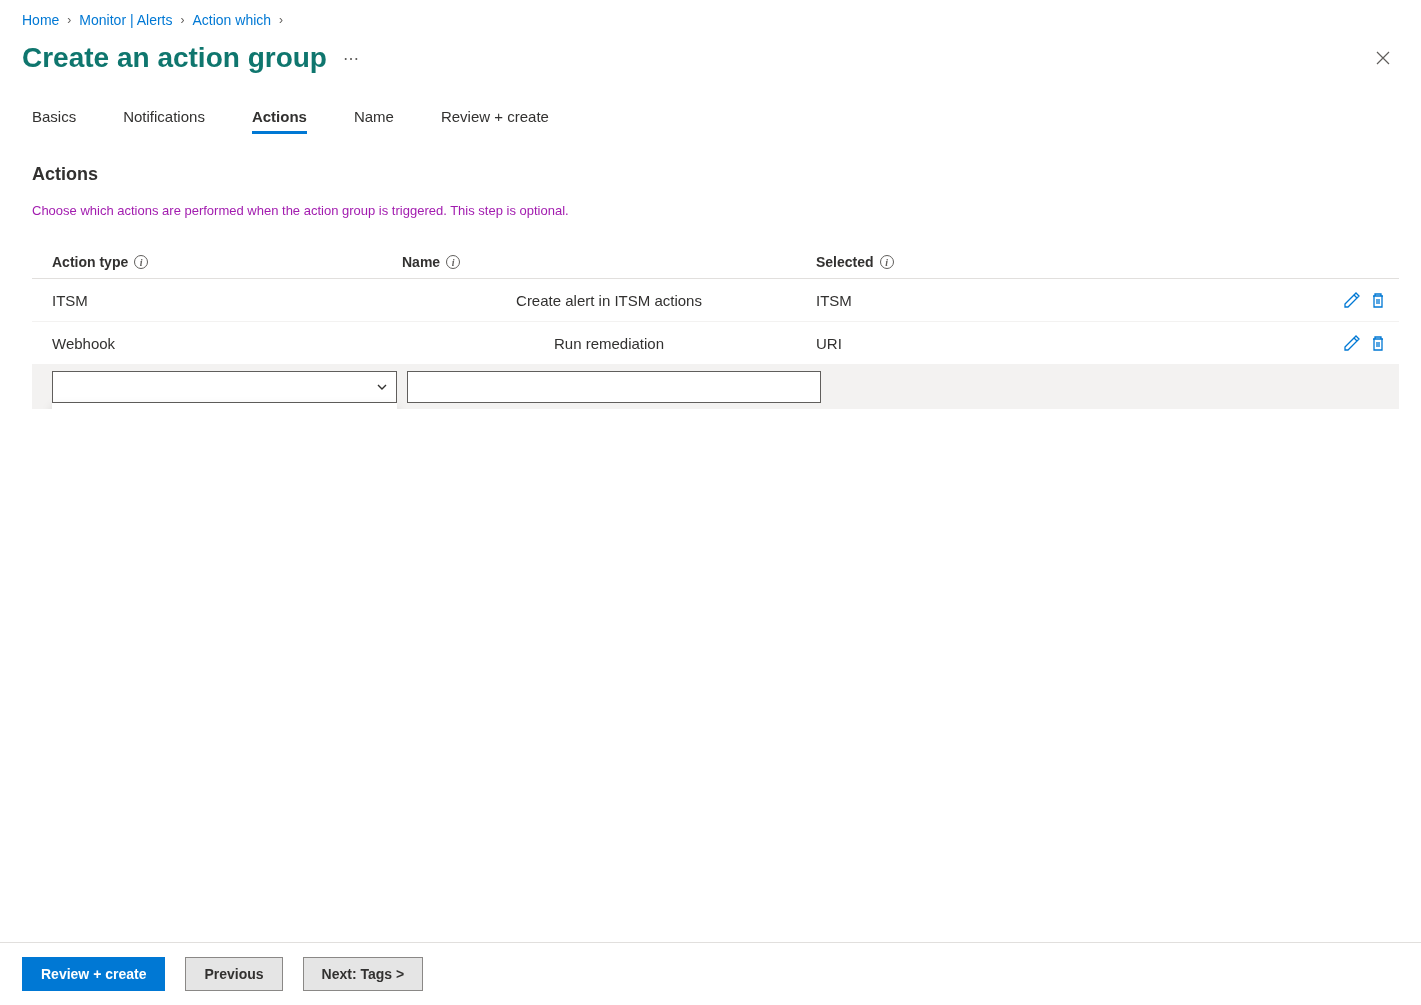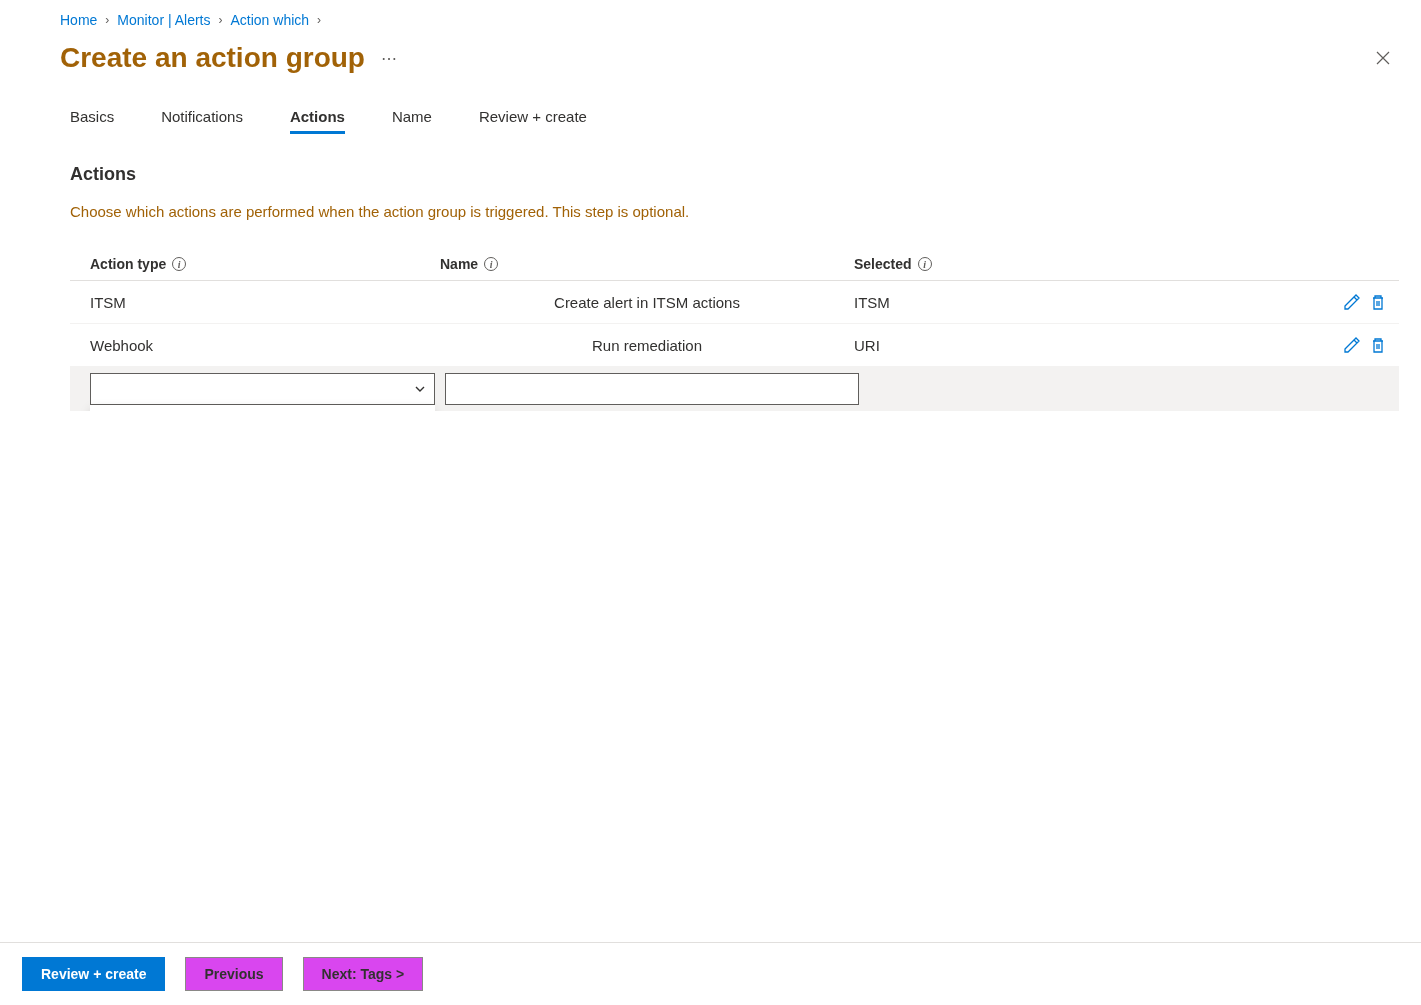--- a/index.html
+++ b/index.html
@@ -5,21 +5,20 @@
   * { box-sizing: border-box; }
   body {
     margin: 0;
     font-family: "Segoe UI", -apple-system, BlinkMacSystemFont, sans-serif;
     font-size: 14px;
     color: #323130;
     background: #ffffff;
   }
   .page {
     padding: 8px 22px 0 22px;
-    margin-left: 38px;
   }
   .breadcrumb {
     display: flex;
     align-items: center;
     gap: 8px;
     padding: 4px 0;
   }
   .breadcrumb a {
     color: #0078d4;
     text-decoration: none;
@@ -37,21 +36,21 @@
     margin-bottom: 28px;
   }
   .title-left {
     display: flex;
     align-items: center;
     gap: 12px;
   }
   .page-title {
     font-size: 28px;
     font-weight: 600;
-    color: #a16207;
+    color: #0f766e;
   }
   .more-btn {
     color: #605e5c;
     font-size: 16px;
     letter-spacing: 2px;
     cursor: pointer;
     padding: 4px;
   }
   .close-btn {
     cursor: pointer;
@@ -81,22 +80,22 @@
   .section {
     margin-top: 30px;
     padding-left: 10px;
   }
   .section-title {
     font-size: 18px;
     font-weight: 600;
     margin-bottom: 18px;
   }
   .section-desc {
-    font-size: 15px;
-    color: #a16207;
+    font-size: 13px;
+    color: #a21caf;
     margin-bottom: 28px;
   }
   .table {
     width: 100%;
   }
   .table-header {
     display: flex;
     padding: 8px 10px;
     border-bottom: 1px solid #e1dfdd;
   }
@@ -191,21 +190,21 @@
     border-top: 1px solid #e1dfdd;
     padding: 14px 22px;
     display: flex;
     gap: 20px;
     background: #ffffff;
   }
   .btn {
     height: 34px;
     padding: 0 18px;
     border: 1px solid #8a8886;
-    background: #d946ef;
+    background: #e5e5e5;
     font-size: 14px;
     cursor: pointer;
     font-weight: 600;
     color:#323130;
   }
   .btn.primary {
     background: #0078d4;
     border-color: #0078d4;
     color: #ffffff;
   }

